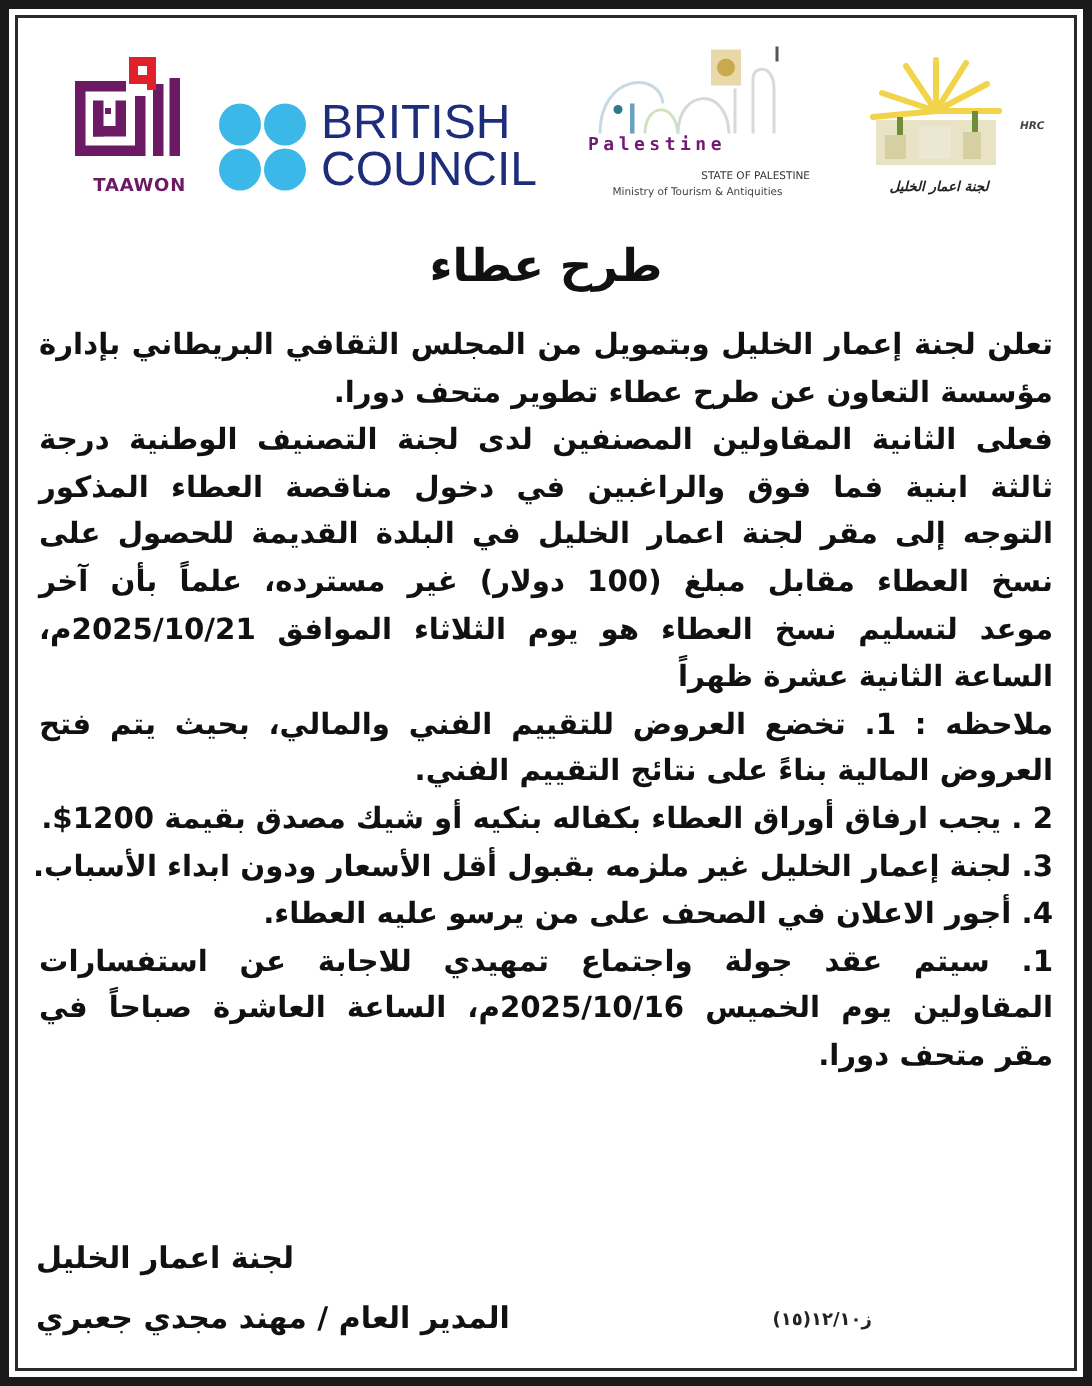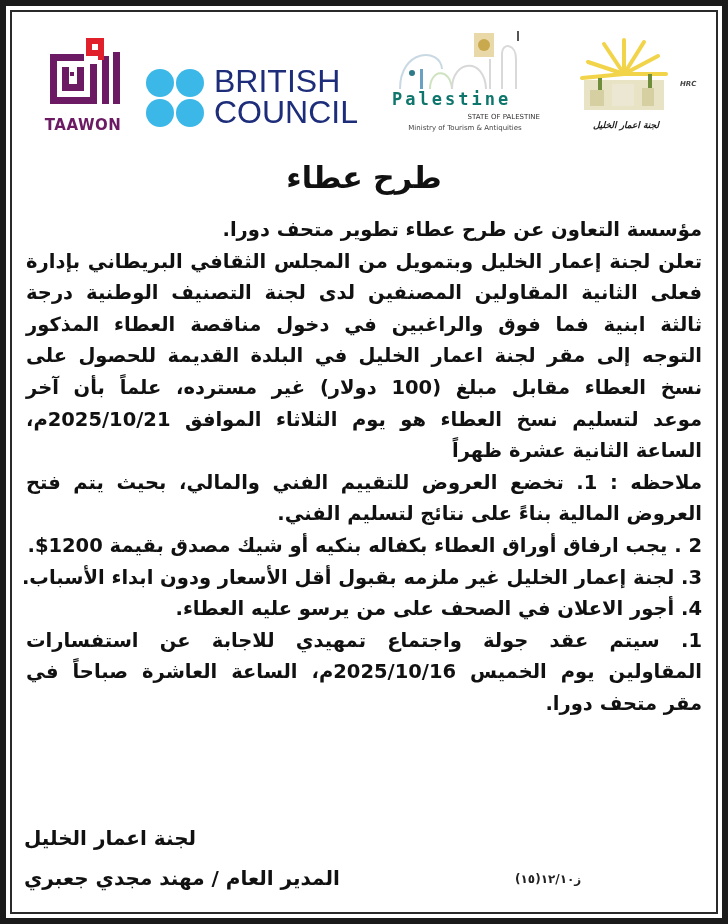--- a/index.html
+++ b/index.html
@@ -16,41 +16,41 @@
     }
 
     
     .logos { position: absolute; top: 24px; left: 30px; right: 30px; height: 115px; }
     .logo { position: absolute; top: 0; }
 
     
     .taawon { left: 12px; top: 10px; width: 82px; height: 100px; }
     .taawon svg { display: block; }
     .taawon-label {
-      position: absolute; left: 0; top: 82px; width: 82px; text-align: center;
-      font-family: "DejaVu Sans", sans-serif; font-weight: bold; font-size: 15px;
+      position: absolute; left: 0; top: 82px; width: 82px; text-align: right;
+      font-family: "DejaVu Sans", sans-serif; font-weight: bold; font-size: 12px;
       color: #6b1a63; letter-spacing: 0.5px;
     }
 
     
     .bc { left: 116px; top: 45px; width: 220px; height: 60px; }
     .bc-dots { position: absolute; left: 0; top: 0; width: 60px; height: 60px; }
     .bc-dot { position: absolute; width: 28px; height: 28px; border-radius: 50%; background: #3bb8e8; }
     .bc-text {
       position: absolute; left: 68px; top: -3px;
       font-family: "Liberation Sans", sans-serif; color: #1d2d7a;
       font-size: 32px; line-height: 31px; font-weight: normal; letter-spacing: 0px;
     }
 
     
     .pal { left: 360px; top: 5px; width: 150px; height: 110px; }
     .pal-word {
       position: absolute; left: 2px; top: 60px; width: 150px;
-      font-family: "DejaVu Sans Mono", monospace; font-size: 17px; letter-spacing: 3px;
-      color: #0f766e; font-weight: bold;
+      font-family: "DejaVu Sans Mono", monospace; font-size: 12px; letter-spacing: 3px;
+      color: #701a75; font-weight: bold;
     }
     .pal-state {
       position: absolute; left: 0; top: 84px; width: 150px; text-align: right;
       font-size: 7px; font-weight: normal; color: #333;
     }
     .pal-ministry {
       position: absolute; left: 0; top: 95px; width: 150px; text-align: center;
       font-size: 7px; color: #444;
     }
 
@@ -176,30 +176,30 @@
       <rect x="80" y="40" width="4" height="14" fill="#6f8d3a"></rect>
     </svg>
     <div class="hrc-side">HRC</div>
     <div class="hrc-caption">لجنة اعمار الخليل</div>
   </div>
 </div>
 
 <div class="title">طرح عطاء</div>
 
 <div class="body-text">
+  <span class="line">تعلن لجنة إعمار الخليل وبتمويل من المجلس الثقافي البريطاني بإدارة</span>
   <span class="line last">مؤسسة التعاون عن طرح عطاء تطوير متحف دورا.</span>
-  <span class="line">تعلن لجنة إعمار الخليل وبتمويل من المجلس الثقافي البريطاني بإدارة</span>
   <span class="line">فعلى الثانية المقاولين المصنفين لدى لجنة التصنيف الوطنية درجة</span>
   <span class="line">ثالثة ابنية فما فوق والراغبين في دخول مناقصة العطاء المذكور</span>
   <span class="line">التوجه إلى مقر لجنة اعمار الخليل في البلدة القديمة للحصول على</span>
   <span class="line">نسخ العطاء مقابل مبلغ (100 دولار) غير مسترده، علماً بأن آخر</span>
   <span class="line">موعد لتسليم نسخ العطاء هو يوم الثلاثاء الموافق 2025/10/21م،</span>
   <span class="line last">الساعة الثانية عشرة ظهراً</span>
   <span class="line">ملاحظه : 1. تخضع العروض للتقييم الفني والمالي، بحيث يتم فتح</span>
-  <span class="line last">العروض المالية بناءً على نتائج لتسليم الفني.</span>
+  <span class="line last">العروض المالية بناءً على نتائج التقييم الفني.</span>
   <span class="line last">2 . يجب ارفاق أوراق العطاء بكفاله بنكيه أو شيك مصدق بقيمة 1200$.</span>
   <span class="line last">3. لجنة إعمار الخليل غير ملزمه بقبول أقل الأسعار ودون ابداء الأسباب.</span>
   <span class="line last">4. أجور الاعلان في الصحف على من يرسو عليه العطاء.</span>
   <span class="line">1. سيتم عقد جولة واجتماع تمهيدي للاجابة عن استفسارات</span>
   <span class="line">المقاولين يوم الخميس 2025/10/16م، الساعة العاشرة صباحاً في</span>
   <span class="line last">مقر متحف دورا.</span>
 </div>
 
 <div class="sign">
   <div class="sig-org">لجنة اعمار الخليل</div>

